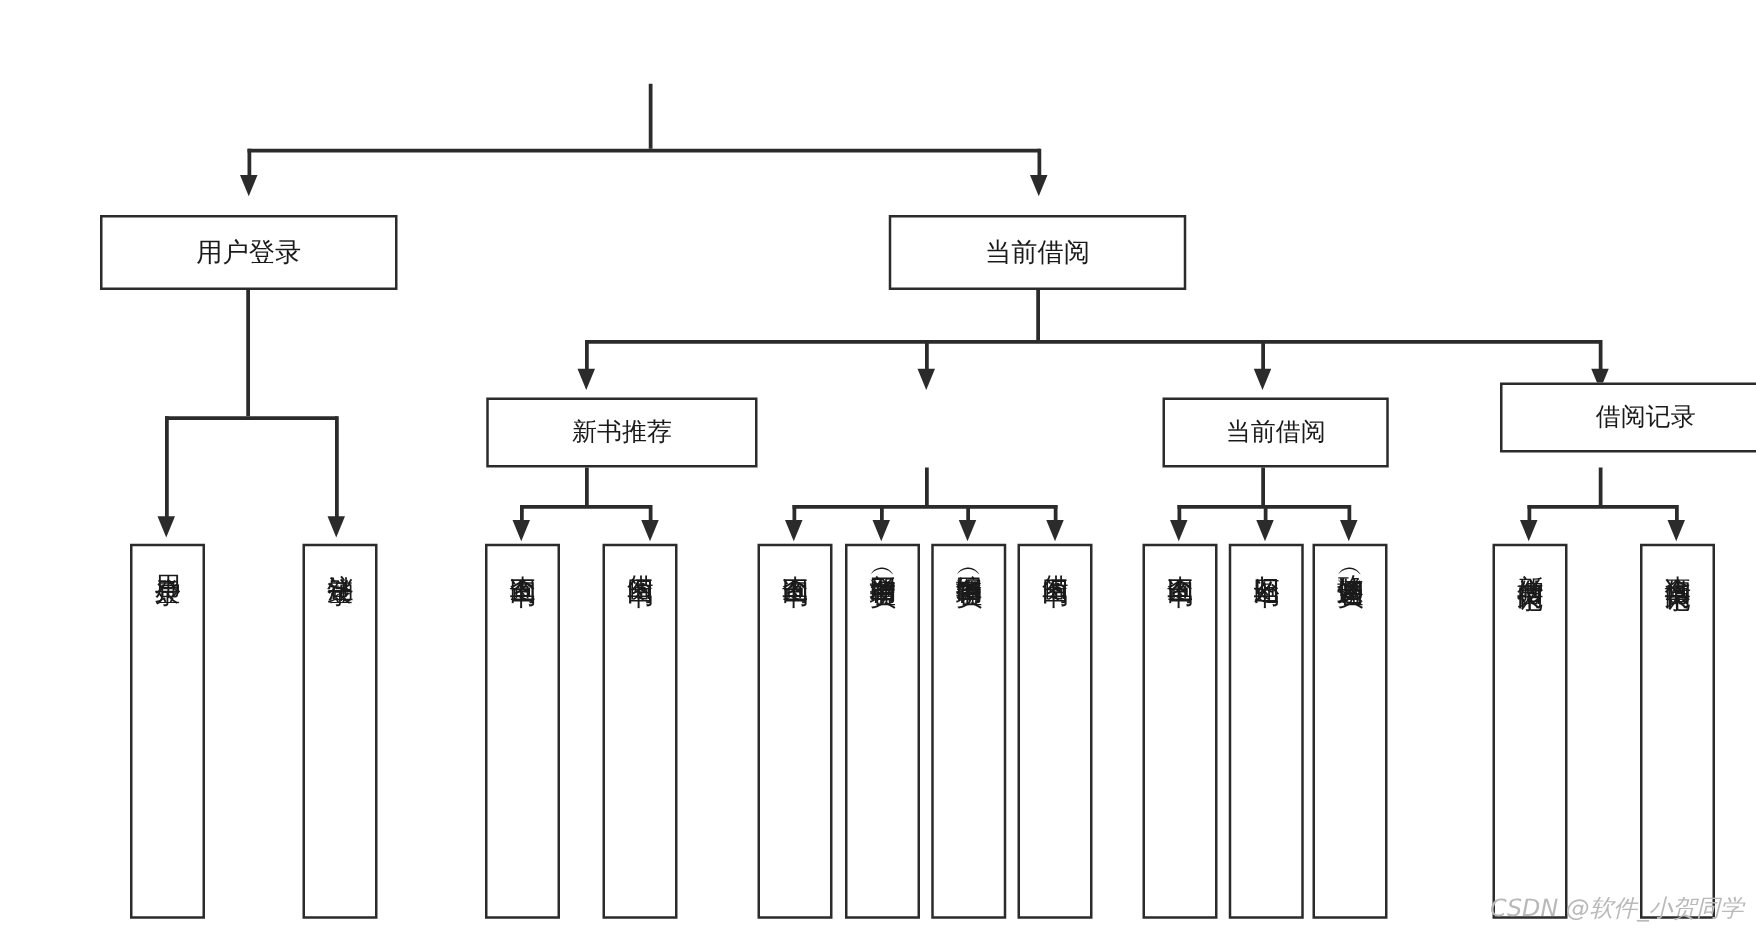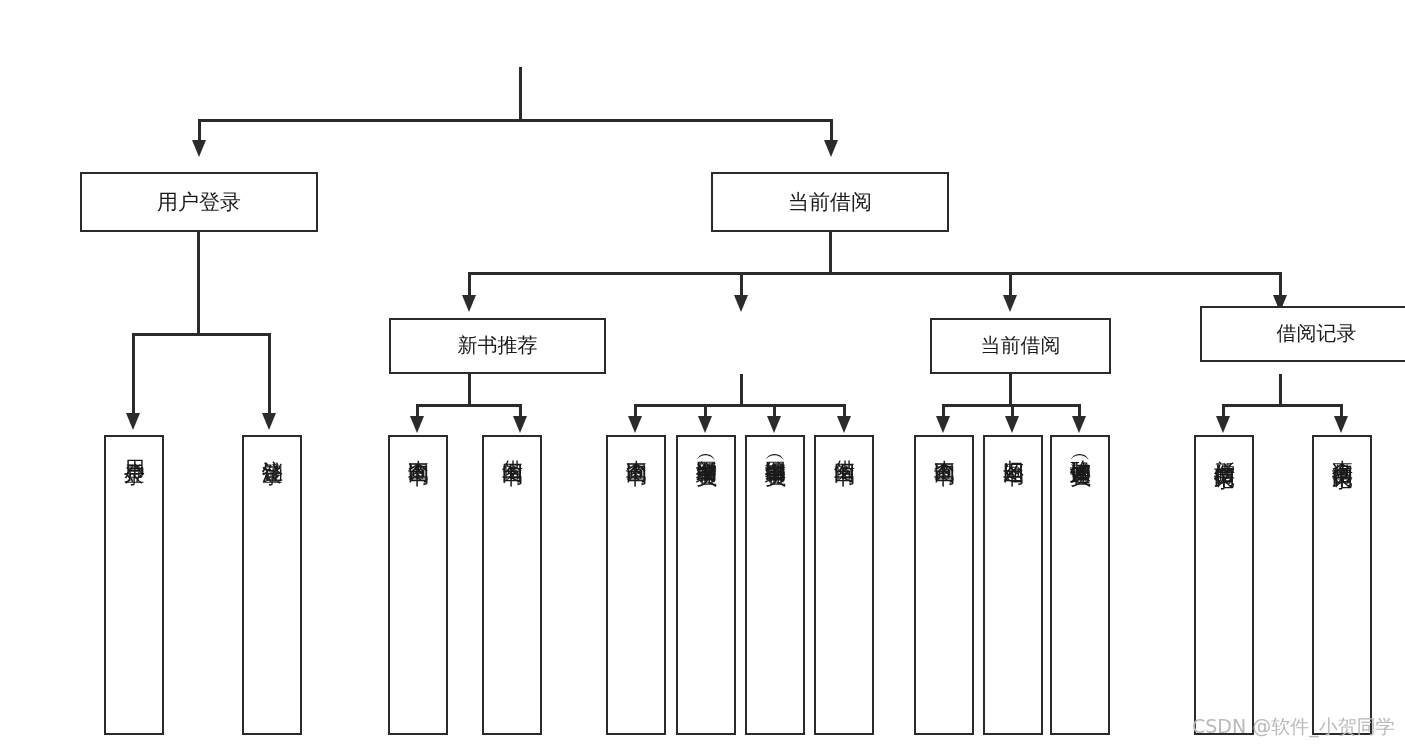--- a/index.html
+++ b/index.html
@@ -204,15 +204,15 @@
     <span class="vtext">确认归还（管理员）</span>
   </div>
 
   <div class="node leaf" style="left:1194px; top:435px; width:60px; height:300px;">
     <span class="vtext">新增借阅记录</span>
   </div>
   <div class="node leaf" style="left:1312px; top:435px; width:60px; height:300px;">
     <span class="vtext">查询借阅记录</span>
   </div>
 
-  <div class="watermark" style="left:1192px; top:714px;">CSDN @软件_小贺同学</div>
+  <div class="watermark" style="left:1192px; top:714px;font-style:italic;">CSDN @软件_小贺同学</div>
 
 </div>
 
 </body></html>

